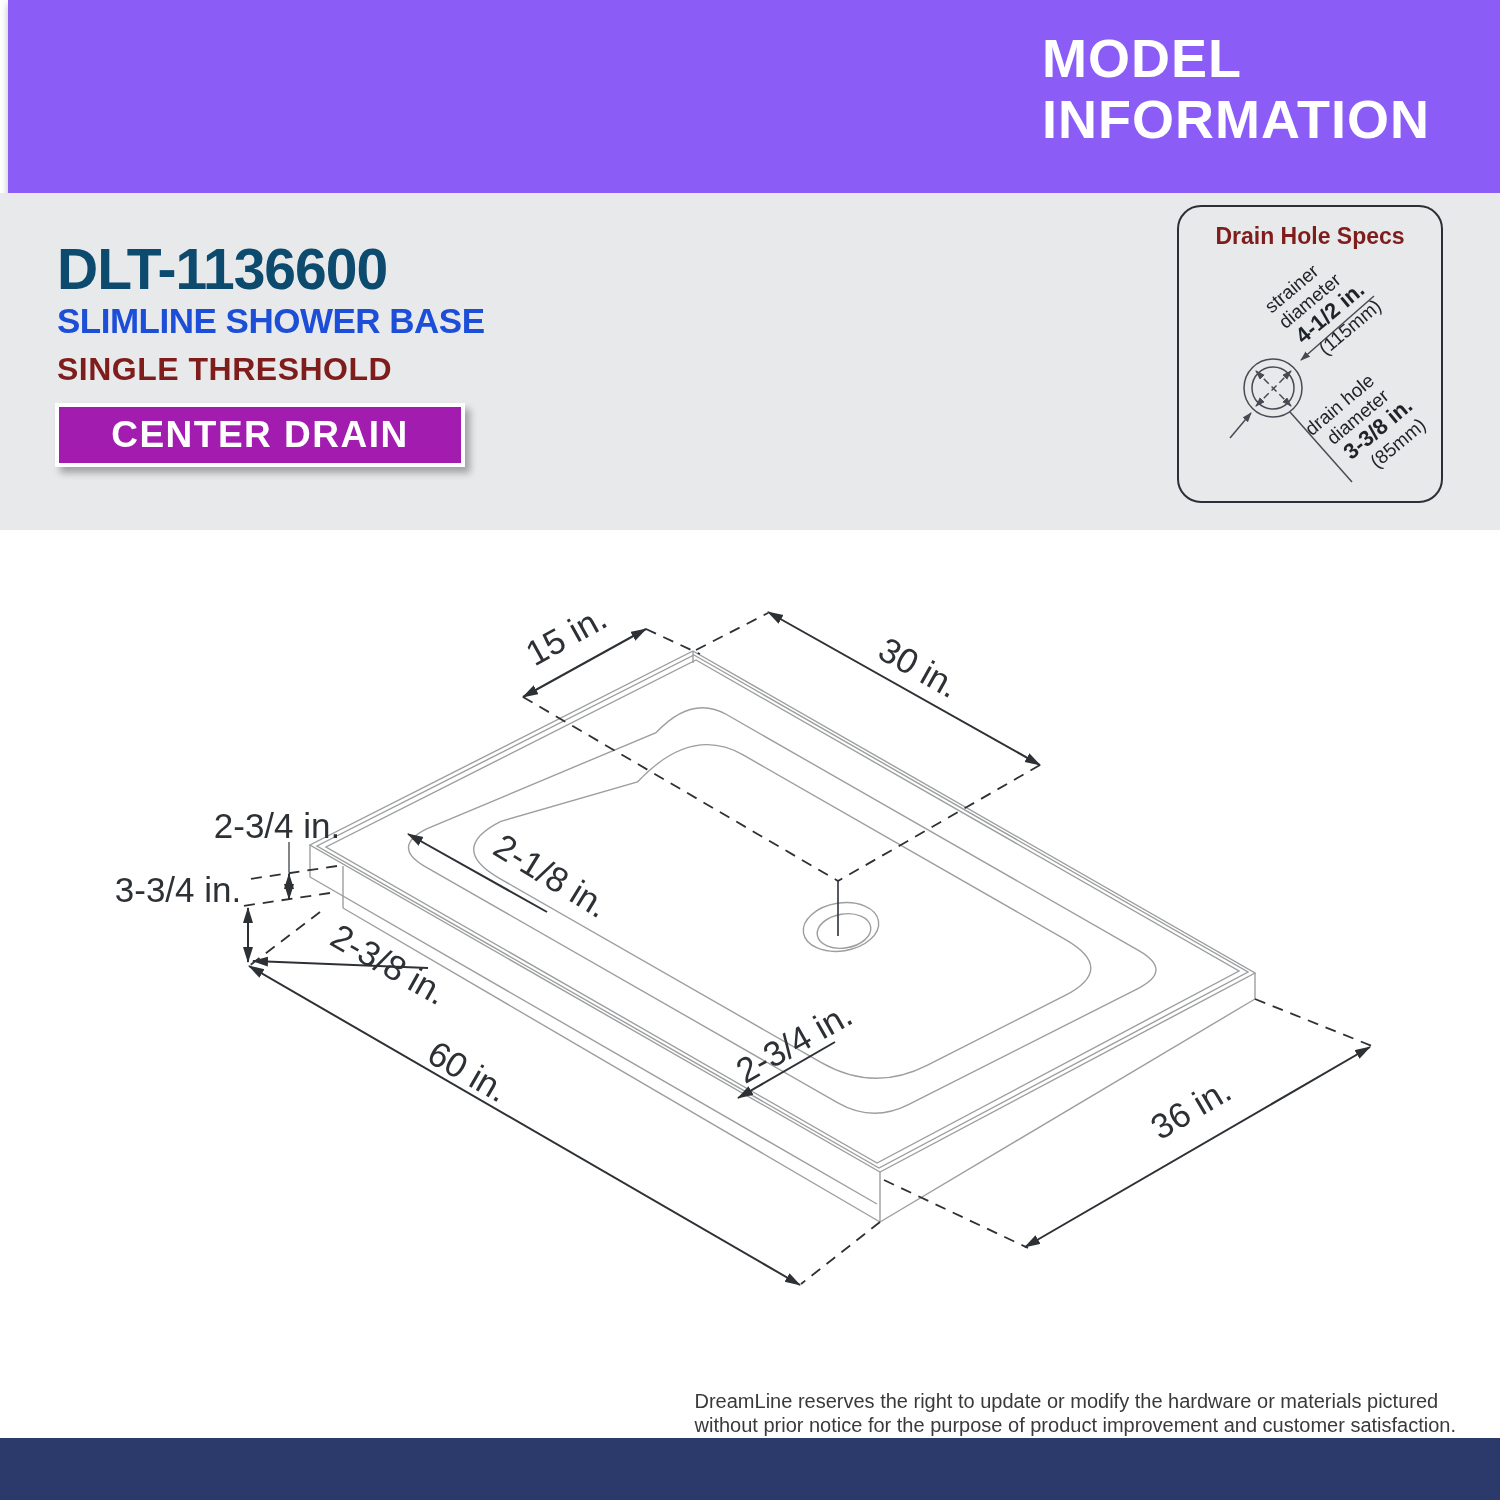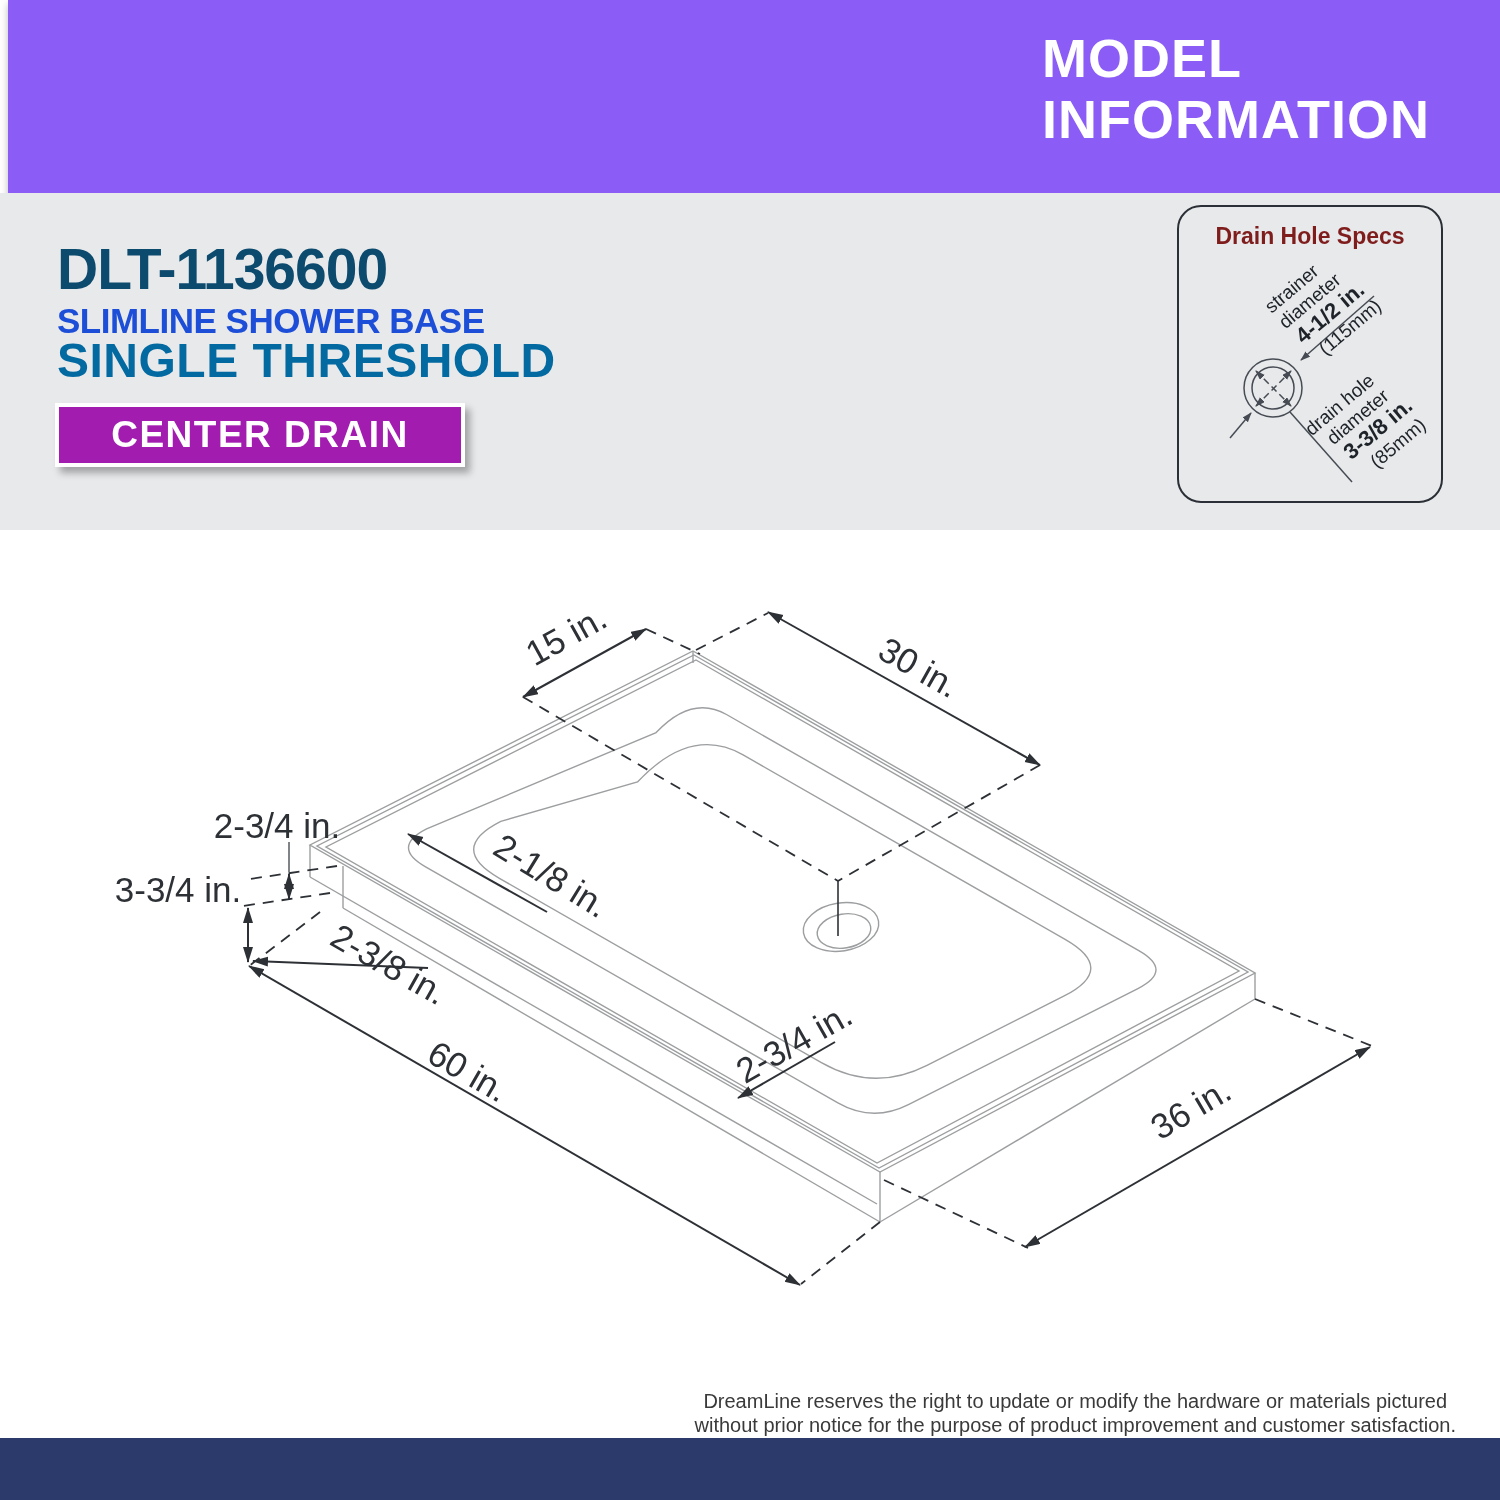--- a/index.html
+++ b/index.html
@@ -7,31 +7,31 @@
        font-family:"Liberation Sans",sans-serif;overflow:hidden;}
   .banner{position:absolute;left:8px;top:0;width:1500px;height:228px;background:#8b5cf6;
           box-shadow:0 4px 7px rgba(0,0,0,.28);}
   .banner-text{position:absolute;left:1034px;top:28px;color:#fff;font-weight:bold;
                font-size:54px;line-height:61px;letter-spacing:1px;white-space:pre;}
   .band{position:absolute;left:0;top:193px;width:1500px;height:337px;background:#e8e9eb;}
   .model-number{position:absolute;left:57px;top:236px;font-size:57px;font-weight:bold;
                 color:#0c4a6e;letter-spacing:-1px;}
   .product-name{position:absolute;left:57px;top:301px;font-size:35px;font-weight:bold;
                 color:#1d4ed8;letter-spacing:-0.5px;}
-  .subtitle{position:absolute;left:57px;top:333px;font-size:48px;font-weight:bold;
-            color:#0369a1;letter-spacing:0.5px;}
+  .subtitle{position:absolute;left:57px;top:351px;font-size:32px;font-weight:bold;
+            color:#7f1d1d;letter-spacing:0.5px;}
   .badge{position:absolute;left:55px;top:403px;width:402px;height:56px;background:#a21caf;
          border:4px solid #fff;box-shadow:5px 6px 7px rgba(0,0,0,.3);display:flex;
          align-items:center;justify-content:center;color:#fff;font-size:37px;
          font-weight:bold;letter-spacing:1.5px;}
   .specs-box{position:absolute;left:1177px;top:205px;width:262px;height:294px;
              border:2px solid #2b2f36;border-radius:24px;}
   .specs-title{position:absolute;left:0;right:0;top:16px;text-align:center;font-size:23px;
                font-weight:bold;color:#7f1d1d;}
-  .footer-note{position:absolute;right:44px;top:1390px;text-align:center;font-size:20px;
+  .footer-note{position:absolute;right:44px;top:1390px;text-align:left;font-size:20px;
                line-height:23.5px;color:#3a3a3a;}
   .footer-bar{position:absolute;left:0;top:1438px;width:1500px;height:62px;background:#2b3a6b;}
   svg.overlay{position:absolute;left:0;top:0;pointer-events:none;}
   .thin{stroke:#9c9ea0;stroke-width:1.4;fill:none;}
   .dimline{stroke:#2d3136;stroke-width:2;fill:none;}
   .dash{stroke:#2d3136;stroke-width:1.8;fill:none;stroke-dasharray:11 8;}
   .dim{font-size:35px;fill:#2d3136;}
   .spec-small{font-size:19px;fill:#1e2329;}
   .spec-bold{font-size:22px;font-weight:bold;fill:#1e2329;}
   .specline{stroke:#474c54;stroke-width:1.5;fill:none;}

